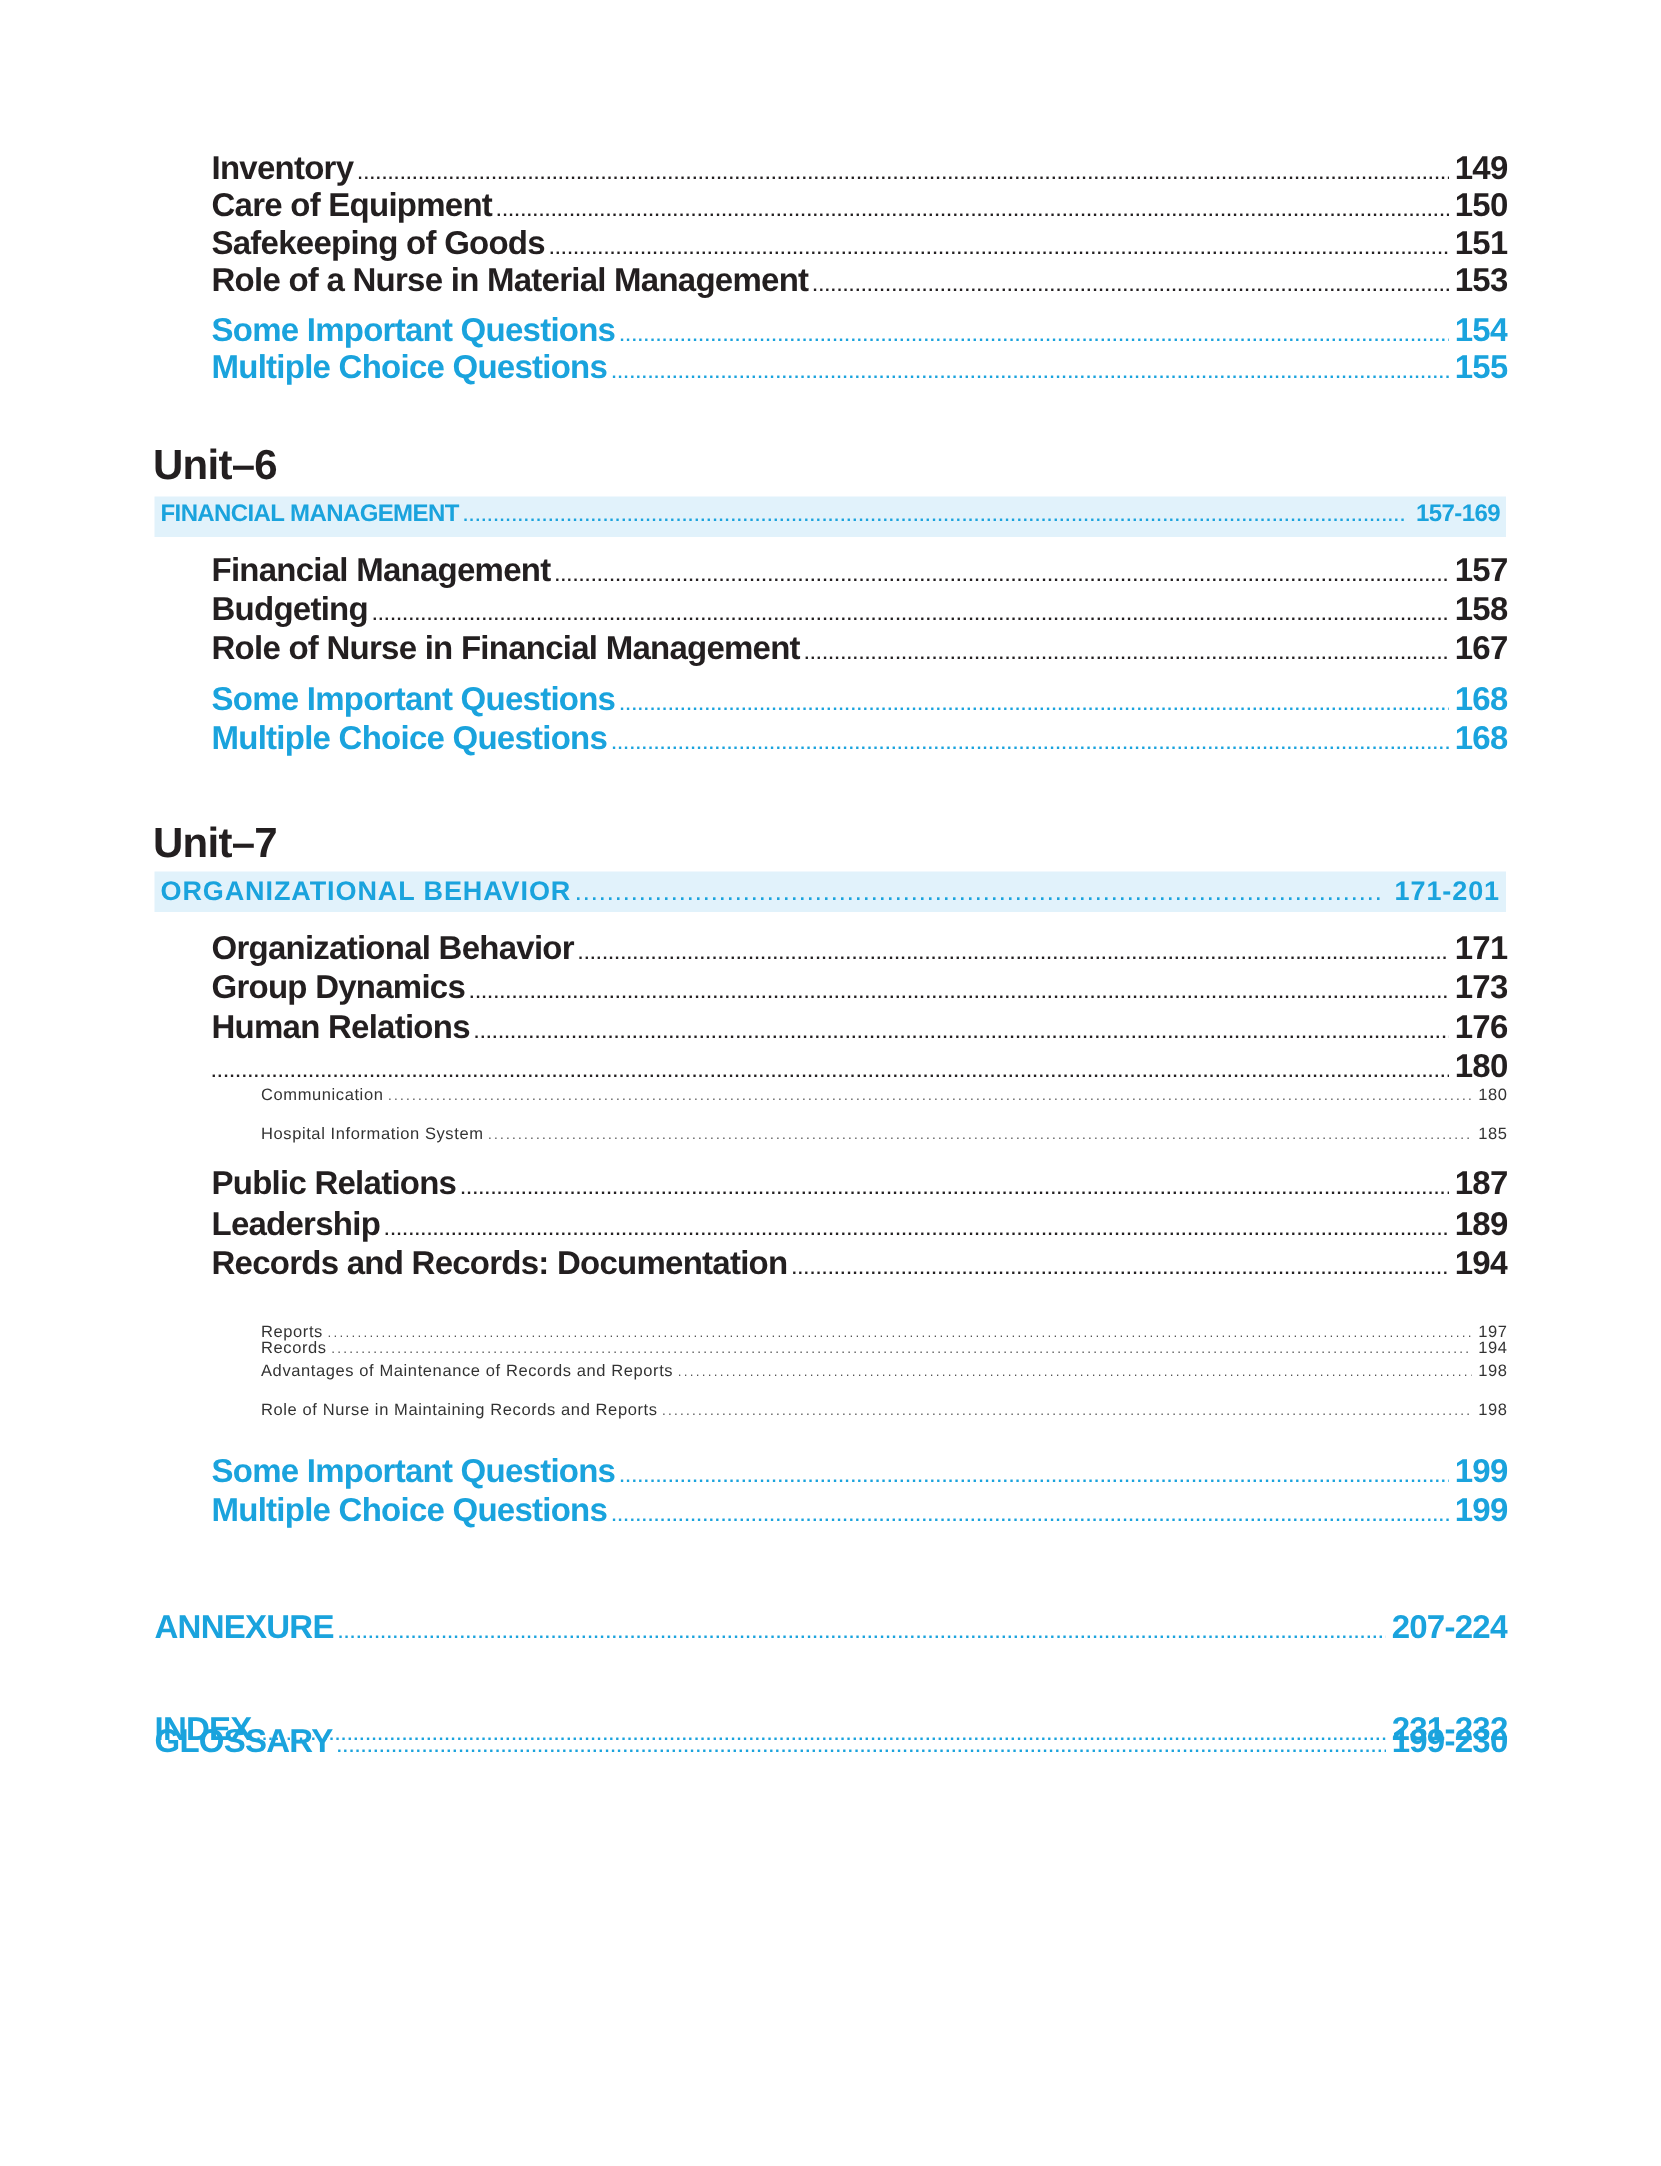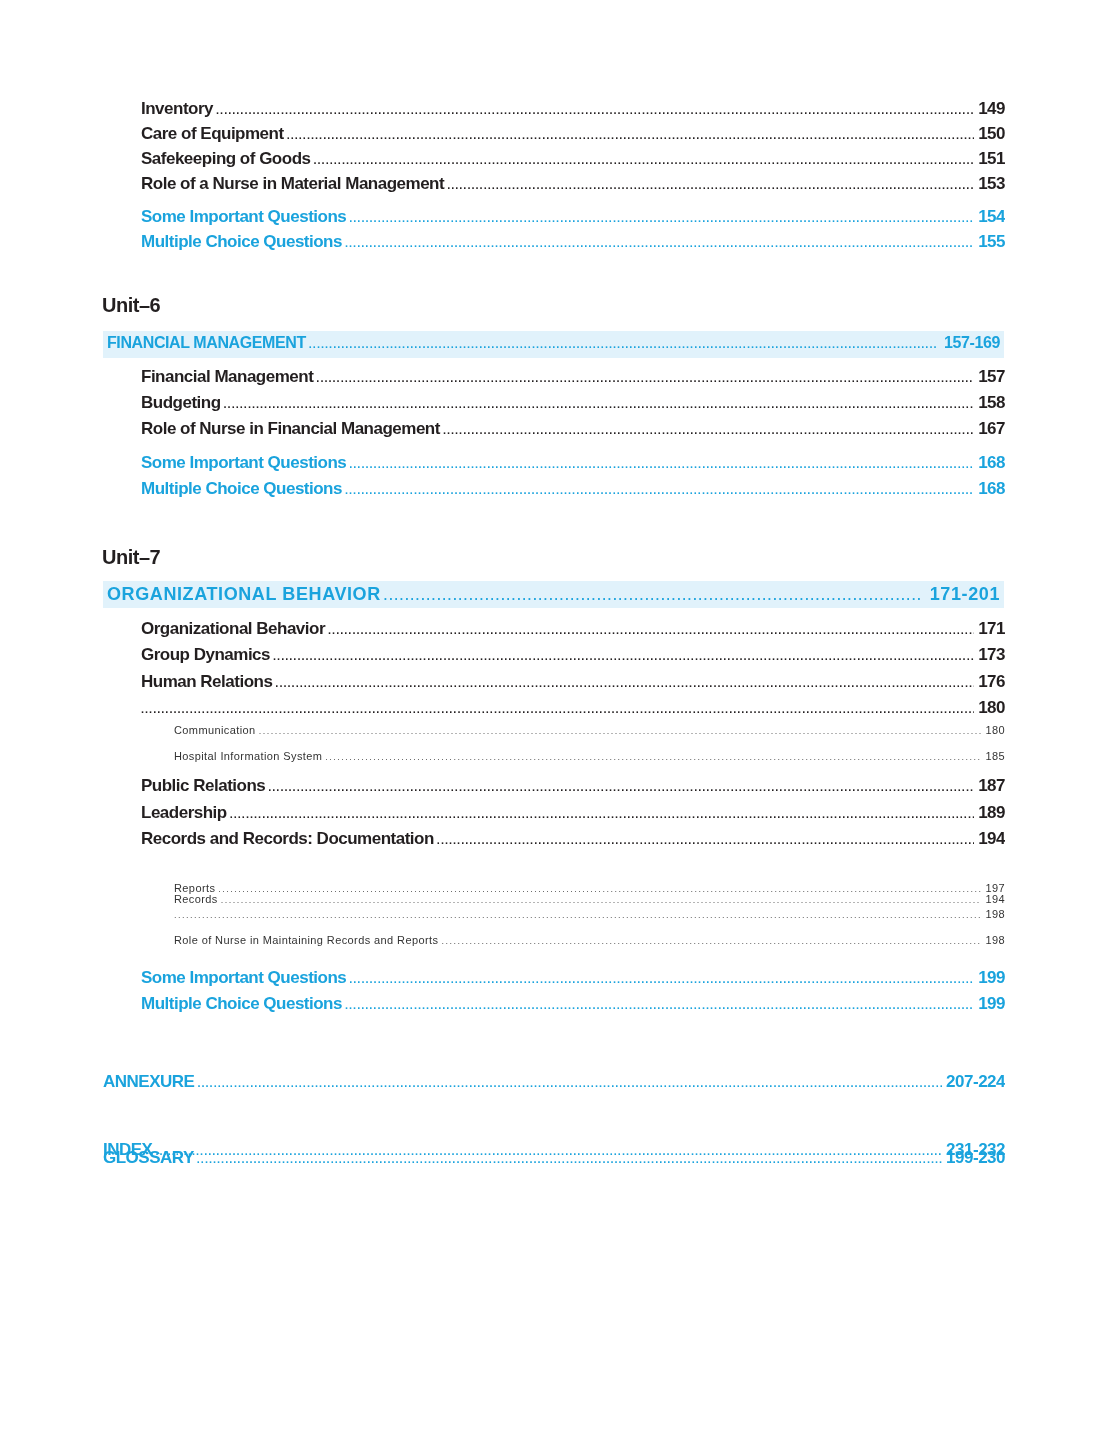--- a/index.html
+++ b/index.html
@@ -3,26 +3,26 @@
   <meta charset="utf-8">
   <style>
     html, body { margin: 0; padding: 0; background: #ffffff; }
     body { width: 1107px; height: 1444px; position: relative; overflow: hidden;
            font-family: "Liberation Sans", sans-serif; color: #231f20; }
     .row { position: absolute; display: flex; align-items: baseline; white-space: nowrap; overflow: hidden; }
     .row .label { flex: 0 0 auto; padding-right: 3px; }
     .row .dots { flex: 1 1 auto; overflow: hidden; letter-spacing: 1px; }
     .row .dots::after { content: "............................................................................................................................................................................................................................................................................................................................................"; }
     .row .page { flex: 0 0 auto; padding-left: 4px; }
-    .bold { font-weight: bold; font-size: 17px; letter-spacing: -0.5px; }
+    .bold { font-weight: bold; font-size: 22px; letter-spacing: -0.5px; }
     .bold .dots { font-size: 11px; }
     .light { font-weight: normal; font-size: 11px; color: #333; letter-spacing: 0.4px; }
     .light .dots { font-size: 9px; color: #555; letter-spacing: 1.5px; }
     .blue { color: #1aa3dd; }
-    .unit-title { position: absolute; left: 102px; font-weight: bold; font-size: 20px; color: #231f20; letter-spacing: -0.5px; }
+    .unit-title { position: absolute; left: 102px; font-weight: bold; font-size: 28px; color: #231f20; letter-spacing: -0.5px; }
     .band { position: absolute; left: 103px; width: 901px; height: 27px; background: #e1f2fb; }
     .band .row { left: 4px; right: 4px; top: 3px; }
     .band1 .row { font-weight: bold; font-size: 16px; color: #1aa3dd; letter-spacing: -0.4px; }
     .band1 .dots { font-size: 11px; }
     .band2 .row { font-weight: bold; font-size: 18px; color: #1aa3dd; letter-spacing: 0.6px; }
     .band2 .dots { font-size: 12px; letter-spacing: 2px; }
     .l1 { left: 141px; width: 864px; }
     .l2 { left: 174px; width: 831px; }
     .l0 { left: 103px; width: 902px; justify-content: center; }
   </style>
@@ -150,20 +150,21 @@
   <span class="label">Records</span>
     <span class="dots"></span>
     <span class="page">194</span>
 </div>
 <div class="row light l2" style="top:882px">
   <span class="label">Reports</span>
     <span class="dots"></span>
     <span class="page">197</span>
 </div>
 <div class="row light l2" style="top:908px">
+  <span class="label">Advantages of Maintenance of Records and Reports</span>
     <span class="dots"></span>
     <span class="page">198</span>
 </div>
 <div class="row light l2" style="top:934px">
   <span class="label">Role of Nurse in Maintaining Records and Reports</span>
     <span class="dots"></span>
     <span class="page">198</span>
 </div>
 <div class="row bold blue l1" style="top:968px">
   <span class="label">Some Important Questions</span>

